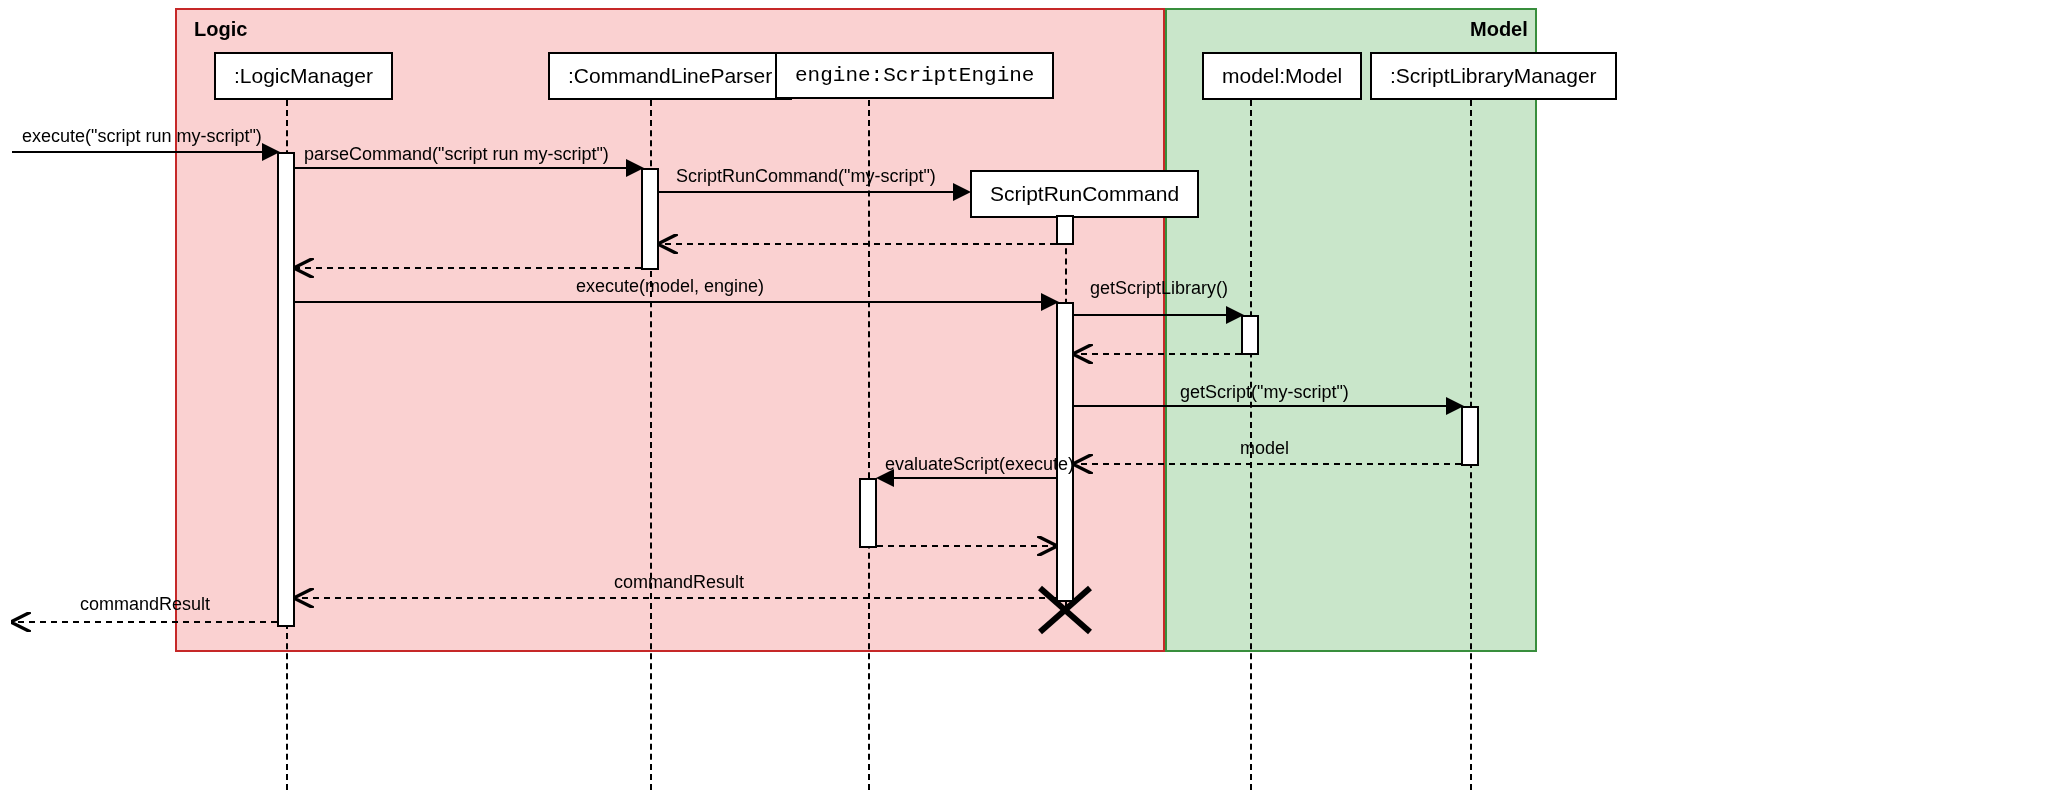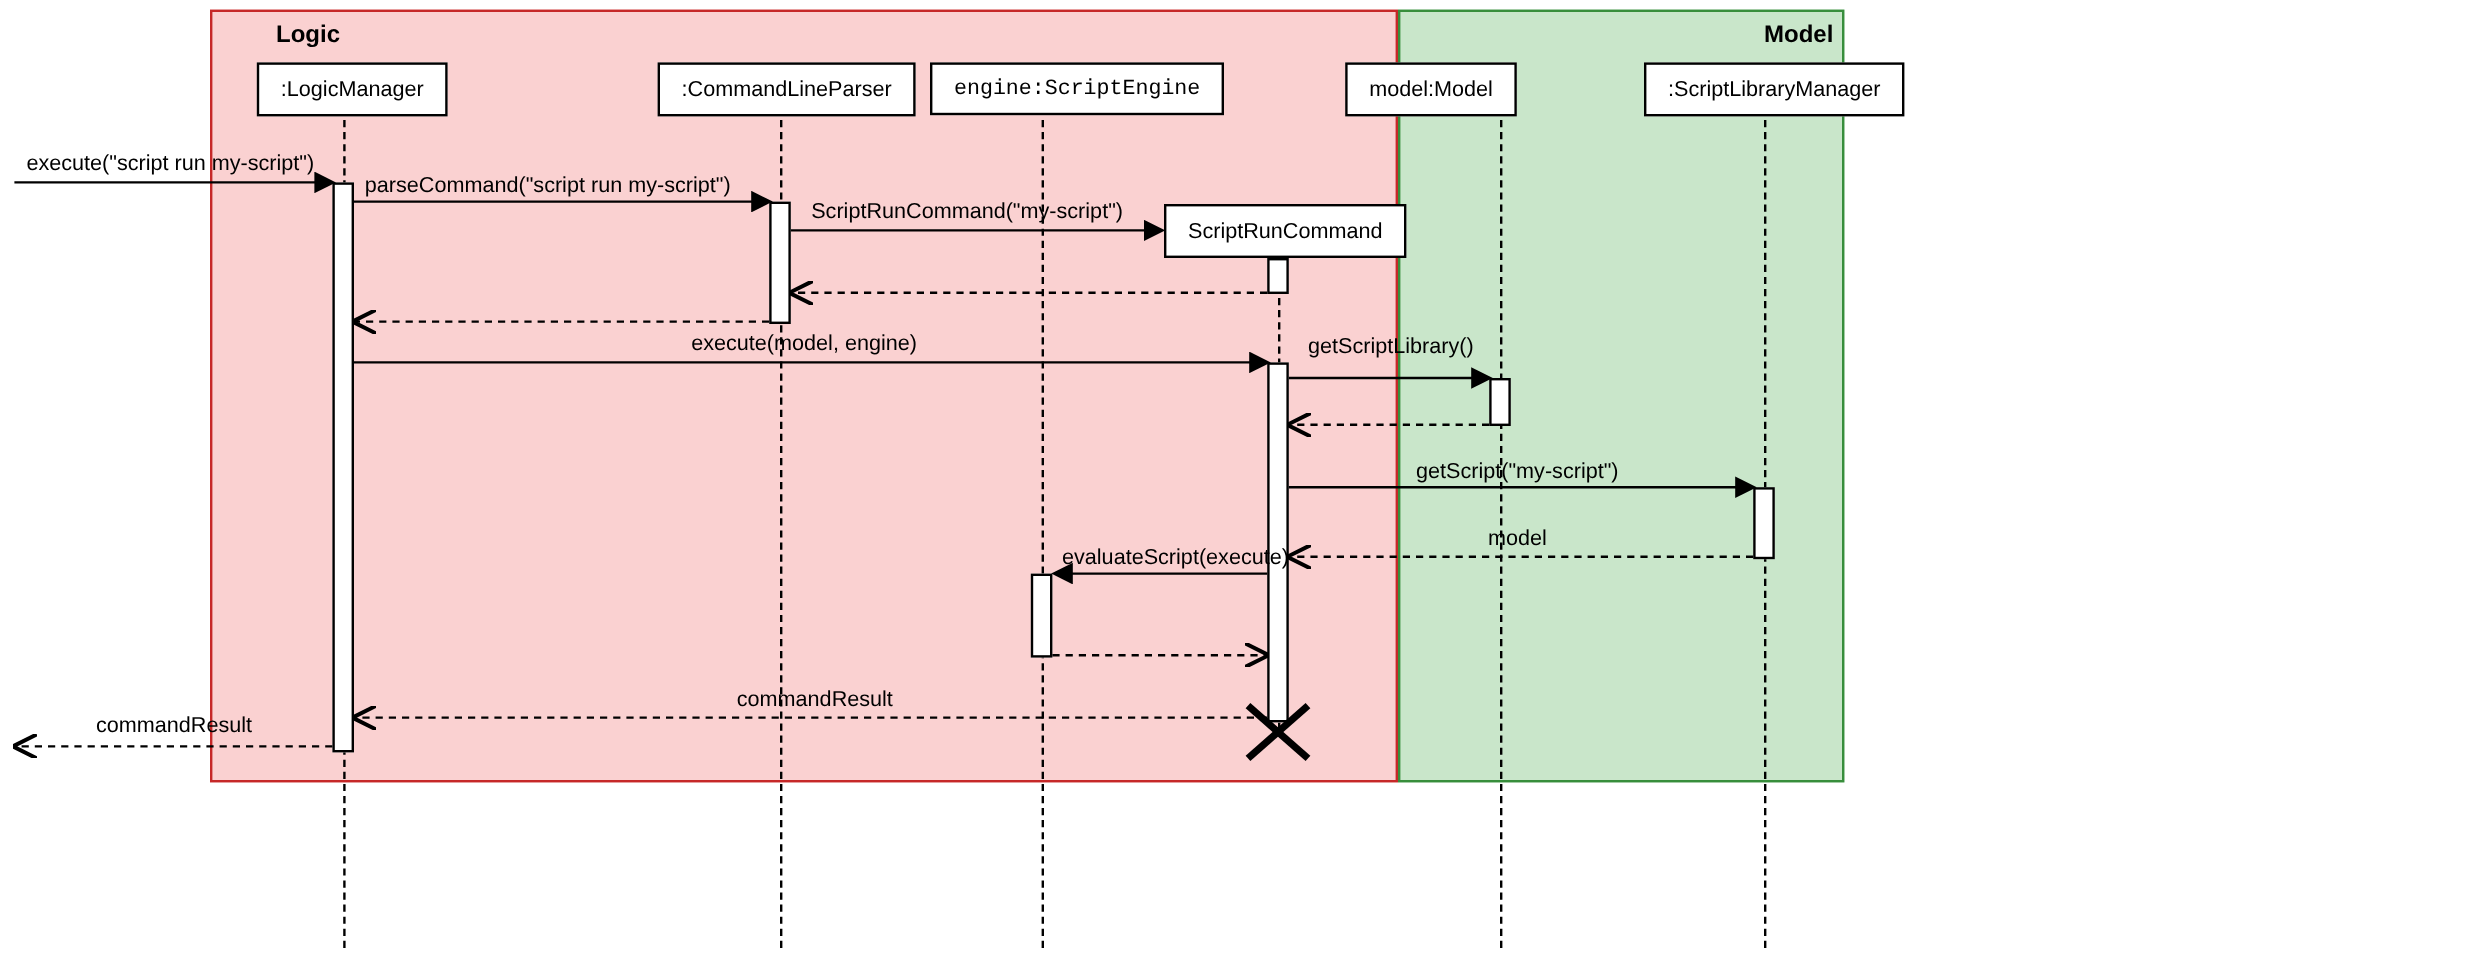--- a/index.html
+++ b/index.html
@@ -29,21 +29,21 @@
     position: absolute;
     font-weight: bold;
     font-size: 20px;
   }
   .participant {
     position: absolute;
     background: #fff;
     border: 2px solid #000;
     padding: 10px 18px;
     text-align: center;
-    font-size: 18px;
+    font-size: 21px;
     white-space: nowrap;
   }
   .lifeline {
     position: absolute;
     border-left: 2px dashed #000;
     width: 0;
   }
   .activation {
     position: absolute;
     background: #fff;
@@ -62,35 +62,35 @@
     width: 2060px;
     height: 804px;
     pointer-events: none;
   }
 </style>
 </head>
 <body>
 
 <div class="region region-logic" style="left:175px; top:8px; width:990px; height:644px;">
 </div>
-<div class="region-label" style="left:194px; top:18px;margin-left:36px;">Logic</div>
+<div class="region-label" style="left:194px; top:18px;">Logic</div>
 
 <div class="region region-model" style="left:1165px; top:8px; width:372px; height:644px;">
 </div>
 <div class="region-label" style="left:1470px; top:18px;">Model</div>
 
 <div class="participant" style="left:214px; top:52px;">:LogicManager</div>
 
 <div class="participant" style="left:548px; top:52px;text-align:center;">:CommandLineParser</div>
 
 <div class="participant" style="left:775px; top:52px;font-family:Liberation Mono, monospace;">engine:ScriptEngine</div>
 
 <div class="participant" style="left:970px; top:170px;">ScriptRunCommand</div>
 
-<div class="participant" style="left:1121px; top:52px;text-align:right;">model:Model</div>
+<div class="participant" style="left:1202px; top:52px;text-align:right;">model:Model</div>
 
 <div class="participant" style="left:1370px; top:52px;">:ScriptLibraryManager</div>
 
 <div class="lifeline" style="left:286px; top:100px; height:690px;"></div>
 <div class="lifeline" style="left:650px; top:100px; height:690px;"></div>
 <div class="lifeline" style="left:868px; top:100px; height:690px;"></div>
 <div class="lifeline" style="left:1065px; top:218px; height:390px;"></div>
 <div class="lifeline" style="left:1250px; top:100px; height:690px;"></div>
 <div class="lifeline" style="left:1470px; top:100px; height:690px;"></div>
 

